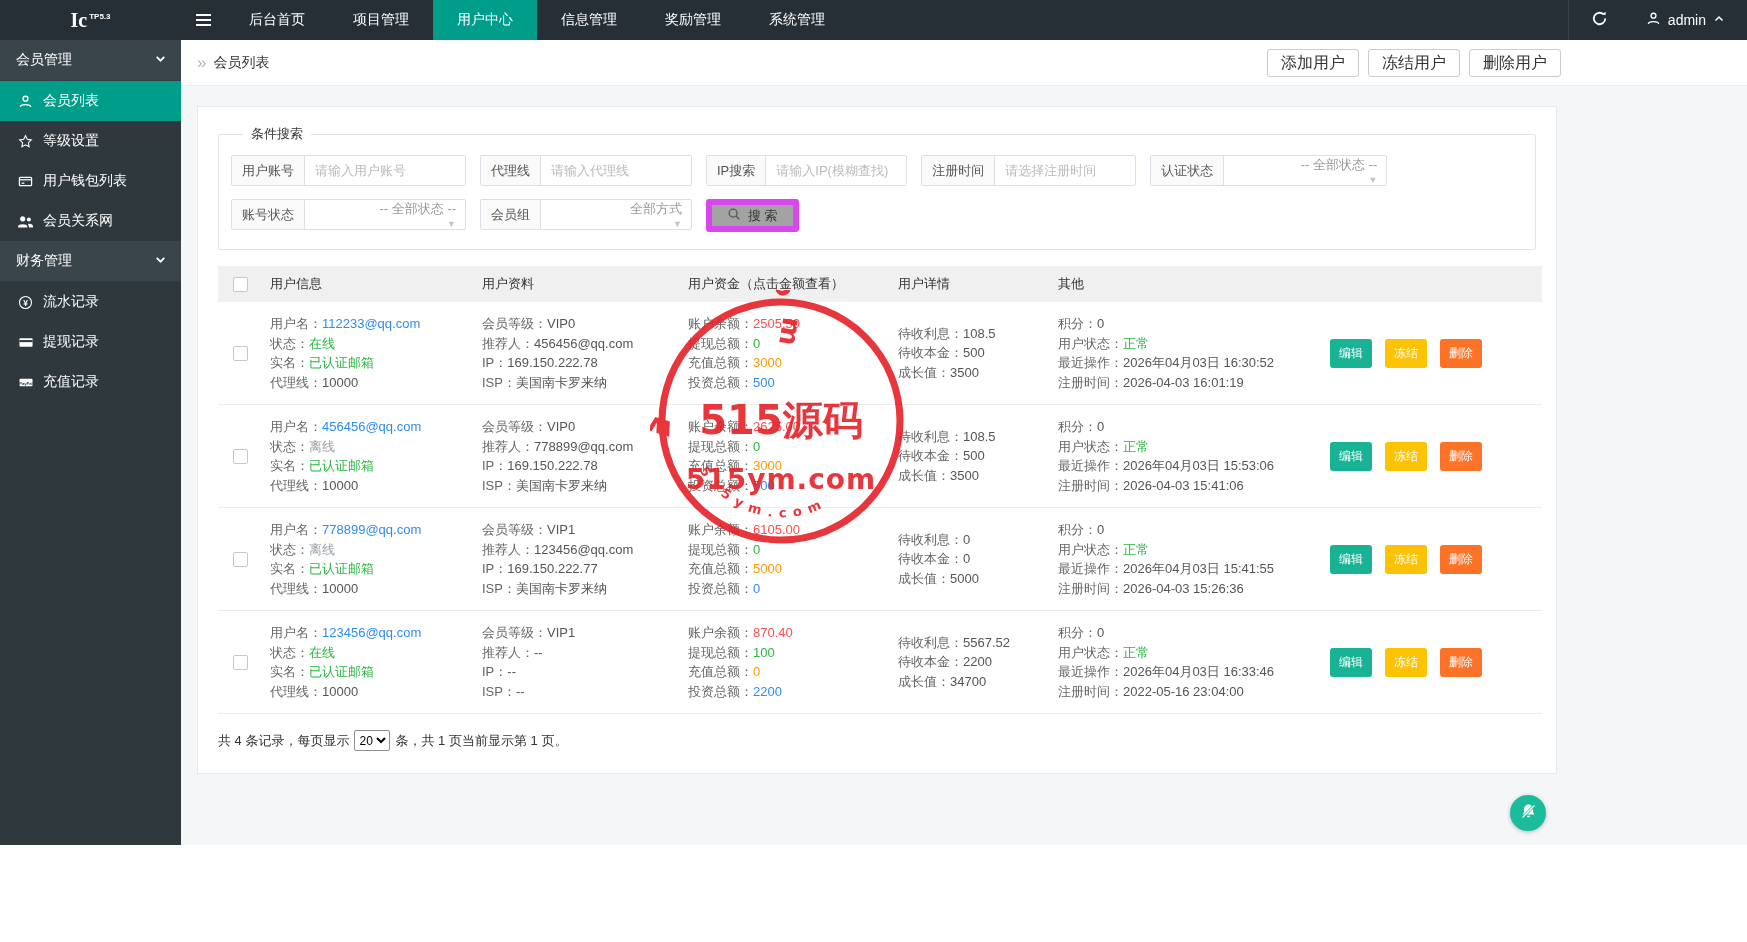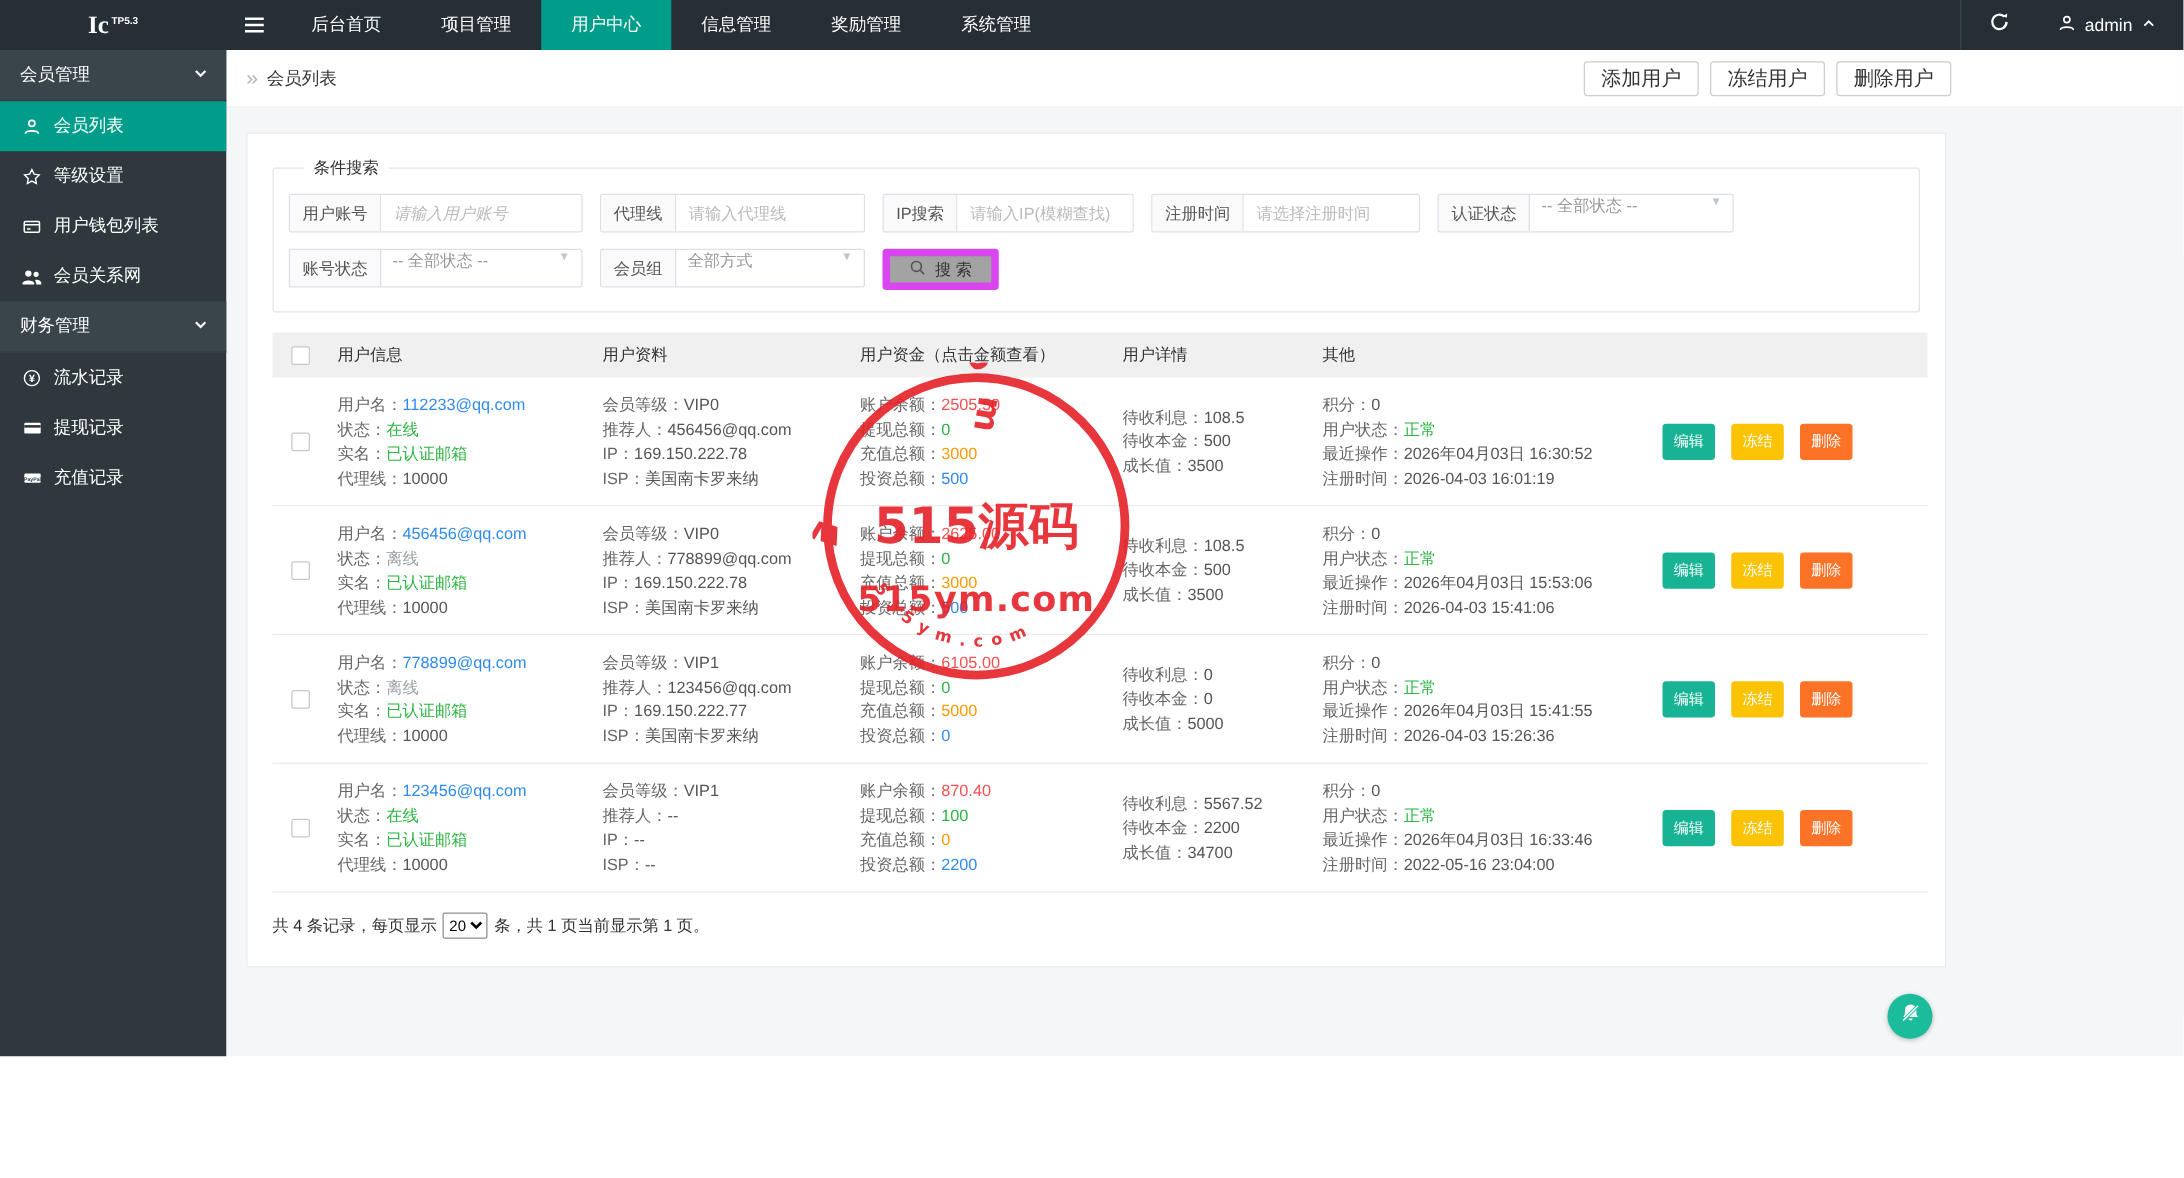--- a/index.html
+++ b/index.html
@@ -37,21 +37,21 @@
   .panel { margin:20px 0 0 16px; width:1360px; background:#fff; border:1px solid #e9e9e9; padding-bottom:6px; min-height:584px; }
 
   
   fieldset.search { margin:18px 20px 0; border:1px solid #e3e3e3; border-radius:2px; padding:12px 12px 4px; }
   fieldset.search legend { font-size:13px; color:#333; padding:0 8px; margin-left:12px; }
   .srow { display:flex; gap:14px; margin-bottom:13px; }
   .sgroup { display:inline-flex; height:31px; border:1px solid #dcdfe6; border-radius:2px; background:#fff; overflow:hidden; }
   .saddon { display:flex; align-items:center; padding:0 10px; background:#fafafa; border-right:1px solid #dcdfe6; font-size:13px; color:#555; white-space:nowrap; }
   .sgroup input { border:none; outline:none; padding:0 10px; font-size:13px; color:#333; }
   .sgroup input::placeholder { color:#bbb; }
-  .sselect { display:flex; align-items:flex-start; justify-content:space-between; padding:0 9px; color:#999; font-size:13px; cursor:pointer; }
+  .sselect { display:flex; align-items:flex-end; justify-content:space-between; padding:0 9px; color:#999; font-size:13px; cursor:pointer;flex-direction:column; }
   .sselect .caret { color:#c0c4cc; font-size:9px; margin-left:8px; }
   .btn-search { height:33px; padding:0 15px; background:#a3a3a3; border:6px solid #d946ef; border-radius:3px; font-size:13px; color:#333; display:inline-flex; align-items:center; gap:7px; cursor:pointer; }
 
   
   .table { margin:16px 20px 0; width:1324px; font-size:13px; }
   .thead { display:flex; align-items:center; background:#f0f0f0; height:36px; color:#333; }
   .trow { display:flex; align-items:center; border-bottom:1px solid #ebebeb; padding:12px 0; }
   .c-check { width:44px; display:flex; justify-content:center; }
   .c-info { width:212px; padding-left:8px; }
   .c-profile { width:206px; padding-left:8px; }
@@ -223,21 +223,21 @@
         <button class="btn-outline">删除用户</button>
       </div>
     </div>
 
     <div class="panel">
       <fieldset class="search">
         <legend>条件搜索</legend>
         <div class="srow">
           <div class="sgroup">
             <span class="saddon">用户账号</span>
-            <input style="width: 160px; font-style: italic;" placeholder="请输入用户账号">
+            <input style="width: 160px;" placeholder="请输入用户账号">
           </div>
           <div class="sgroup">
             <span class="saddon">代理线</span>
             <input style="width: 150px;" placeholder="请输入代理线">
           </div>
           <div class="sgroup">
             <span class="saddon">IP搜索</span>
             <input style="width: 140px;" placeholder="请输入IP(模糊查找)">
           </div>
           <div class="sgroup">

